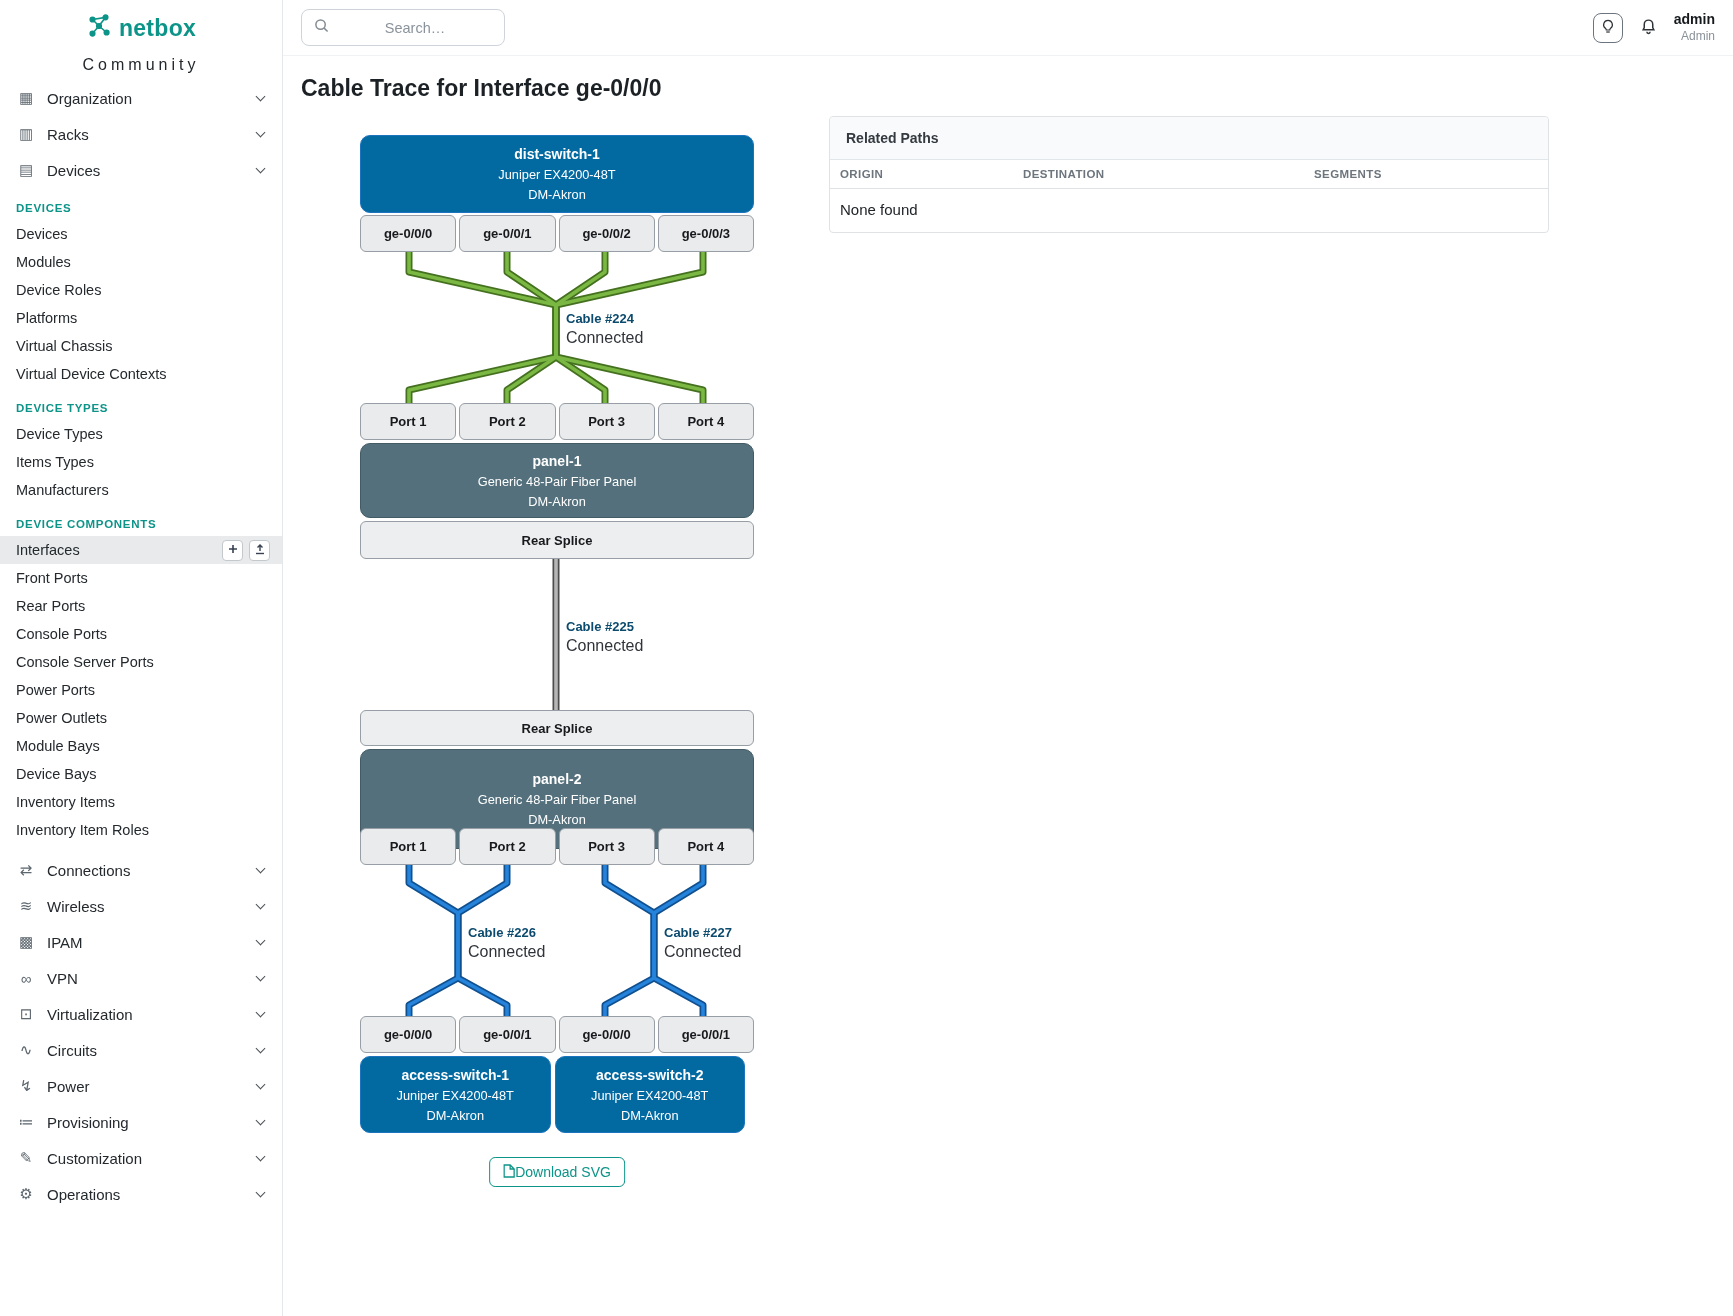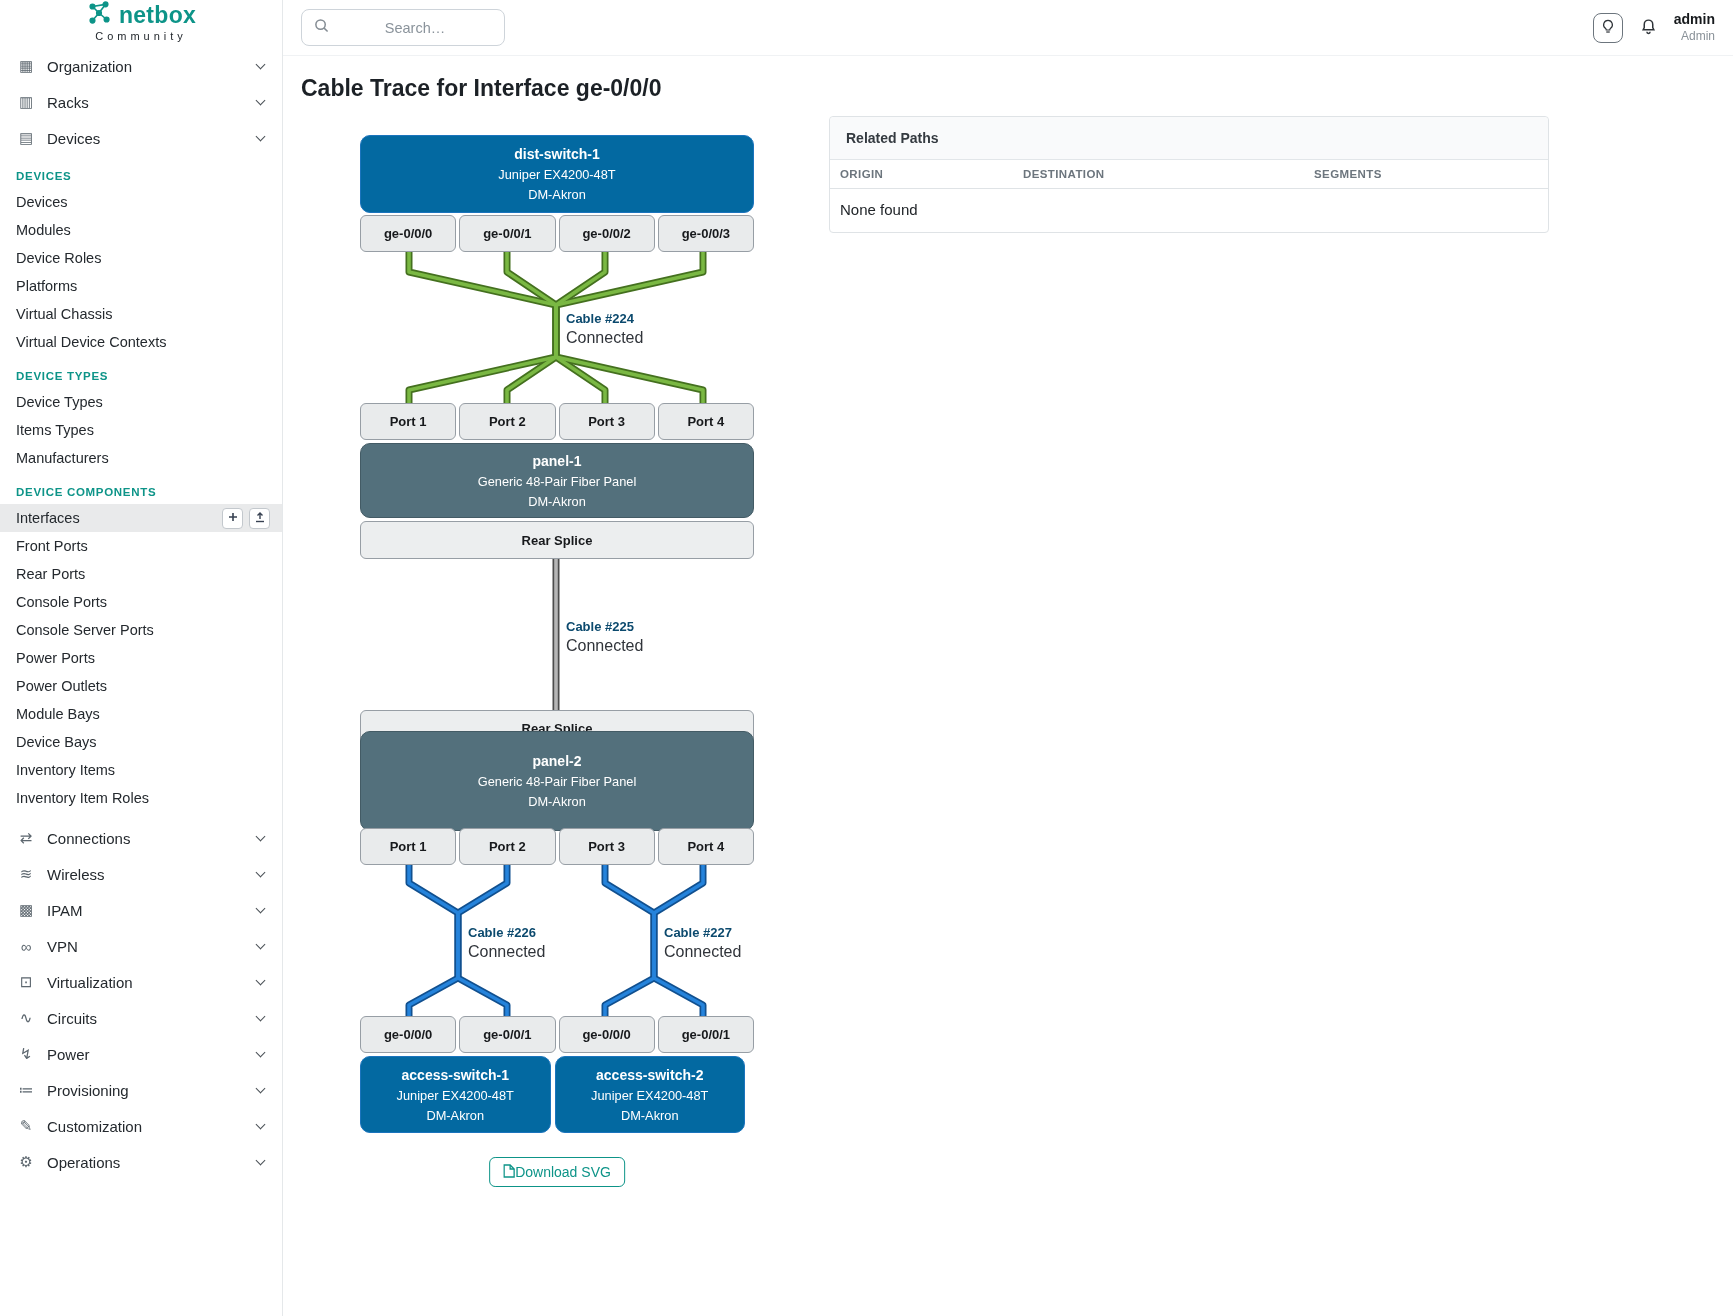--- a/index.html
+++ b/index.html
@@ -6,24 +6,24 @@
   html,body { margin:0; padding:0; }
   body {
     width:1733px; height:1316px; overflow:hidden;
     font-family:"Liberation Sans", sans-serif;
     color:#212529; background:#fff;
   }
   .layout { display:flex; width:1733px; height:1316px; }
 
   
   .sidebar { width:283px; flex:none; height:1316px; background:#fff; border-right:1px solid #e5e8ea; overflow:hidden; }
-  .logo-area { padding:0 0 6px; text-align:center; }
+  .logo-area { padding:13px 0 6px; text-align:center; }
   .logo-row { display:flex; align-items:center; justify-content:center; gap:7px; }
   .logo-text { font-size:23px; font-weight:700; color:#0d9488; letter-spacing:.3px; }
-  .logo-sub { font-size:11px; letter-spacing:4px; color:#23282d; margin-top:0; font-weight:500; }
+  .logo-sub { font-size:16px; letter-spacing:4px; color:#23282d; margin-top:13px; font-weight:500; }
 
   .nav-item { display:flex; align-items:center; height:36px; padding:0 18px 0 16px; gap:11px; font-size:15px; color:#24292e; cursor:pointer; }
   .nav-item .ico { width:20px; flex:none; color:#5d676f; font-size:15px; text-align:center; }
   .nav-item .lbl { font-size:15px; }
   .chev { width:7px; height:7px; border-right:1.5px solid #4a5056; border-bottom:1.5px solid #4a5056; transform:rotate(45deg); margin-left:auto; margin-top:-3px; flex:none; }
 
   .section-h { padding:14px 16px 6px; font-size:11.5px; font-weight:700; letter-spacing:.7px; color:#0d9488; }
   .sub-item { display:flex; align-items:center; height:28px; padding:0 12px 0 16px; font-size:14.5px; color:#24292e; cursor:pointer; }
   .sub-item.active { background:#e9eaeb; }
   .mini-btn { width:21px; height:21px; border:1px solid #c3c8cd; border-radius:4px; background:#fff; display:flex; align-items:center; justify-content:center; margin-left:6px; cursor:pointer; padding:0; }
@@ -350,21 +350,21 @@
           <div class="dev-sub">DM-Akron</div>
         </div>
         <div class="splice" style="top:386px;">Rear Splice</div>
 
         <div class="cable-label" style="left:206px;top:484px;">
           <a class="cable-name">Cable #225</a>
           <div class="cable-status">Connected</div>
         </div>
 
         <div class="splice" style="top:575px;height:36px;">Rear Splice</div>
-        <div class="dev-box dev-slate" style="top:596px;height:100px;">
+        <div class="dev-box dev-slate" style="top:614px;height:100px;">
           <div class="dev-name">panel-2</div>
           <div class="dev-sub">Generic 48-Pair Fiber Panel</div>
           <div class="dev-sub">DM-Akron</div>
         </div>
         <div class="term-row" style="top:693px;">
           <div class="term-box">Port 1</div>
           <div class="term-box">Port 2</div>
           <div class="term-box">Port 3</div>
           <div class="term-box">Port 4</div>
         </div>

